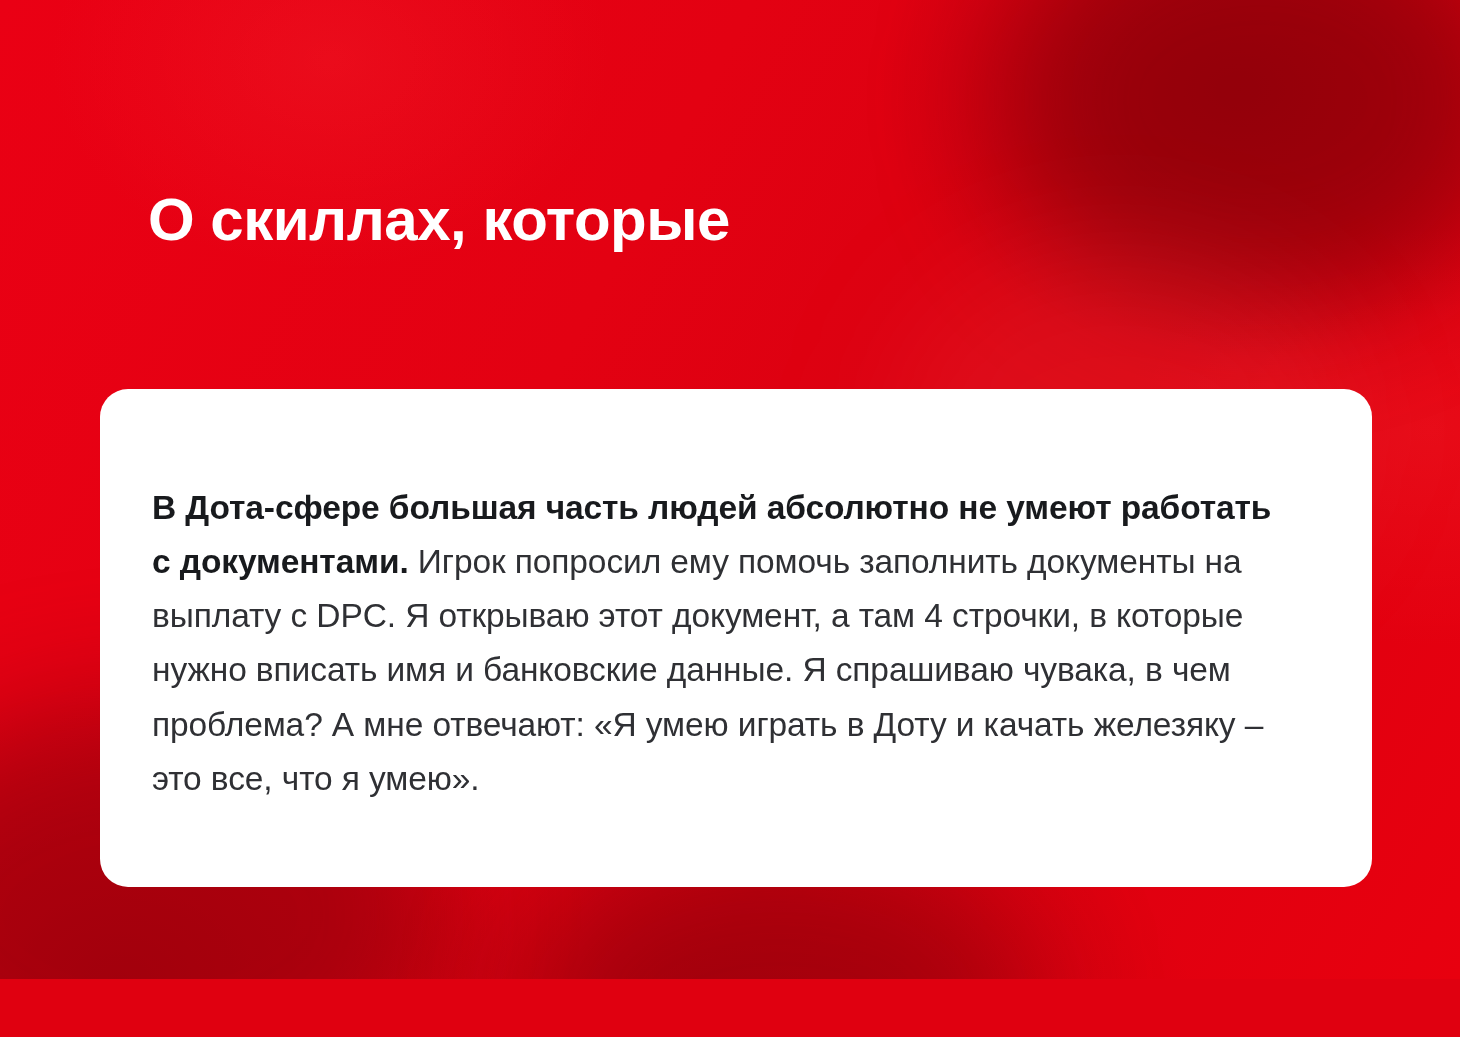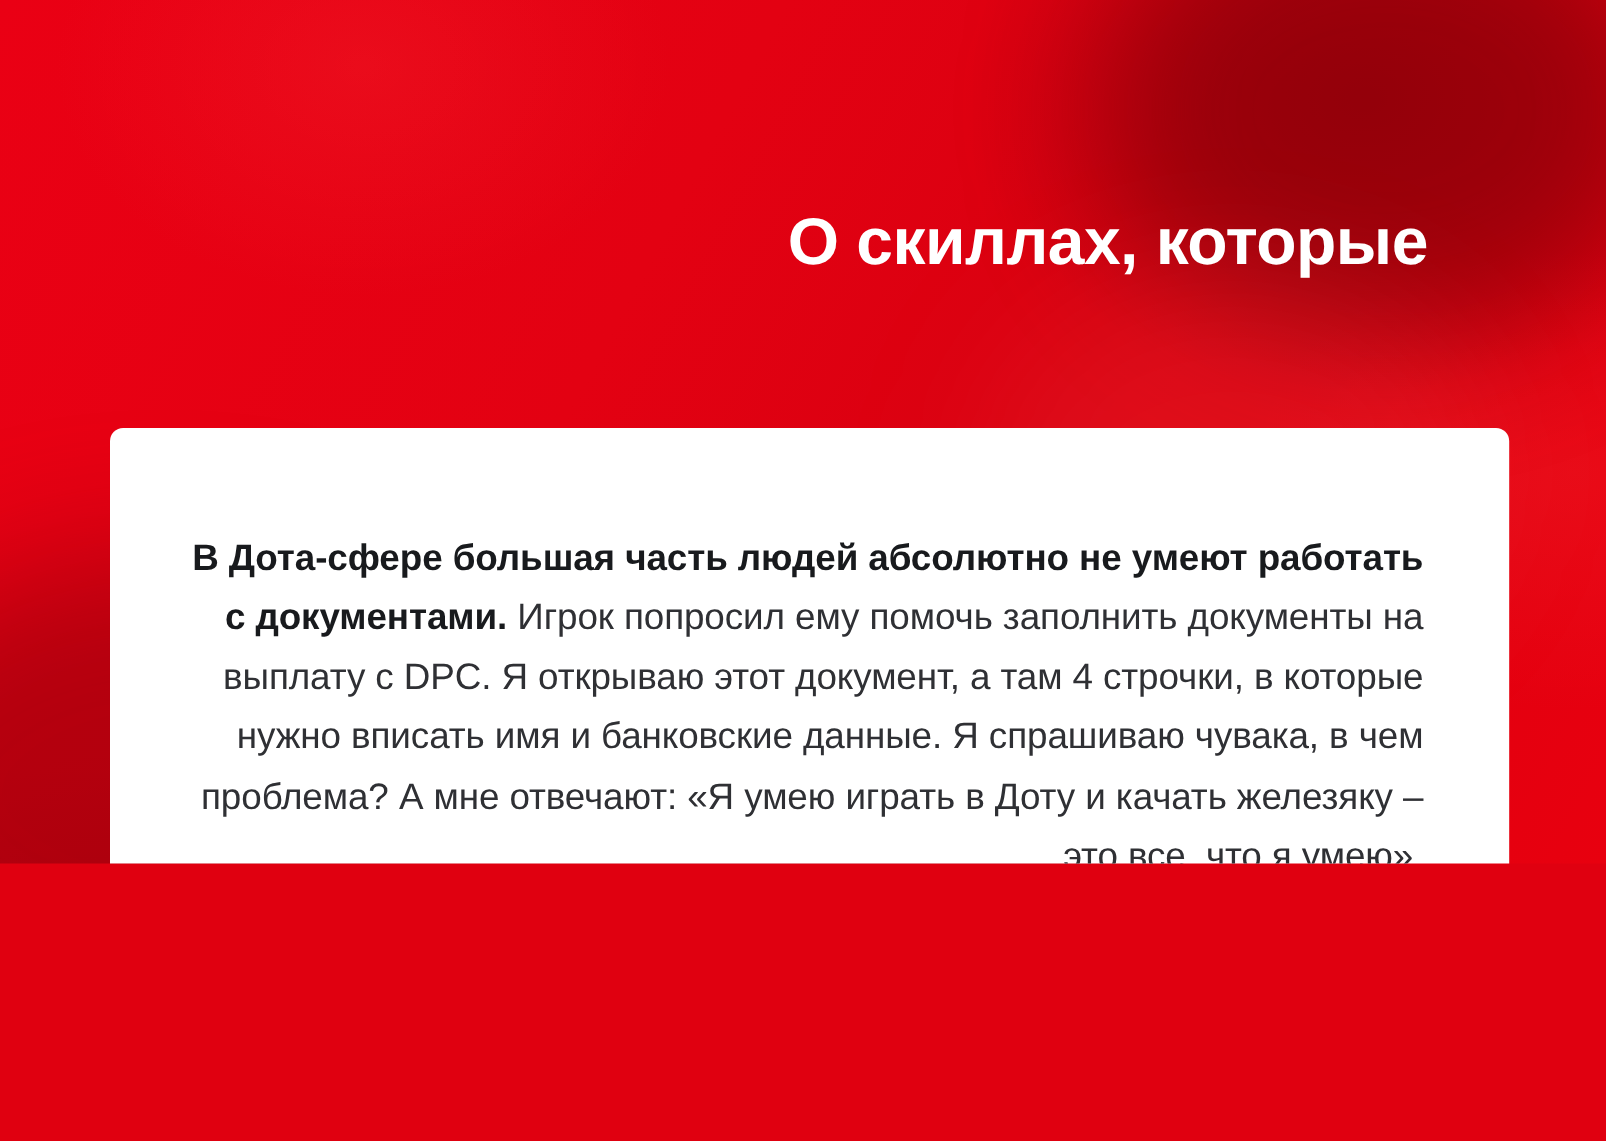--- a/index.html
+++ b/index.html
@@ -11,30 +11,29 @@
     width: 1460px;
     height: 1037px;
     overflow: hidden;
     font-family: "Liberation Sans", sans-serif;
     background: #e00010;
   }
 
   .slide {
     position: relative;
     width: 1460px;
-    height: 785px;
+    height: 979px;
     background:
       radial-gradient(ellipse 520px 380px at 1240px 90px, rgba(150,0,12,0.55) 0%, rgba(150,0,12,0.0) 70%),
       radial-gradient(ellipse 430px 300px at 1430px 430px, rgba(255,60,60,0.20) 0%, rgba(255,60,60,0.0) 72%),
       radial-gradient(ellipse 560px 420px at 120px 980px, rgba(150,0,12,0.40) 0%, rgba(150,0,12,0.0) 70%),
       radial-gradient(ellipse 620px 460px at 760px 1060px, rgba(130,0,10,0.30) 0%, rgba(130,0,10,0.0) 72%),
       radial-gradient(ellipse 400px 300px at 330px 60px, rgba(255,70,70,0.16) 0%, rgba(255,70,70,0.0) 70%),
       linear-gradient(118deg, #ea0014 0%, #e30112 38%, #d90010 62%, #e8000f 100%);
     overflow: hidden;
-    text-align: right;
   }
 
   .blob {
     position: absolute;
     border-radius: 50%;
     filter: blur(60px);
     pointer-events: none;
   }
   .blob-a {
     width: 520px; height: 420px;
@@ -73,21 +72,21 @@
     white-space: nowrap;
   }
 
   .card {
     position: absolute;
     left: 100px;
     top: 389px;
     width: 1272px;
     height: 498px;
     background: #ffffff;
-    border-radius: 12px;
+    border-radius: 28px;
     box-sizing: border-box;
     padding: 58px 78px 40px 52px;
   }
 
   .card-text {
     color: #2f3034;
     font-size: 33.5px;
     line-height: 1.62;
     letter-spacing: -0.1px;
   }

